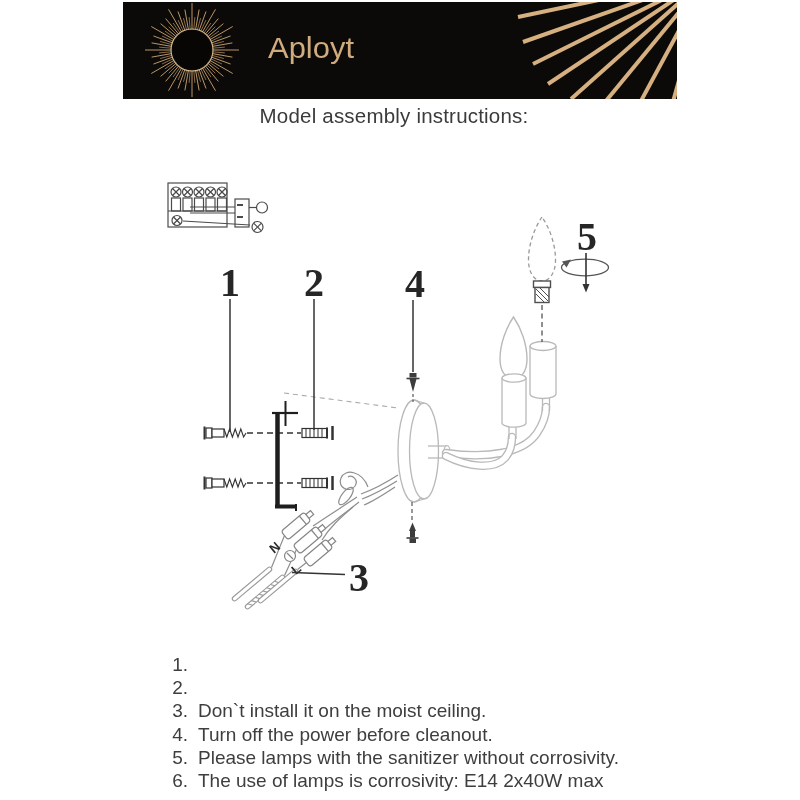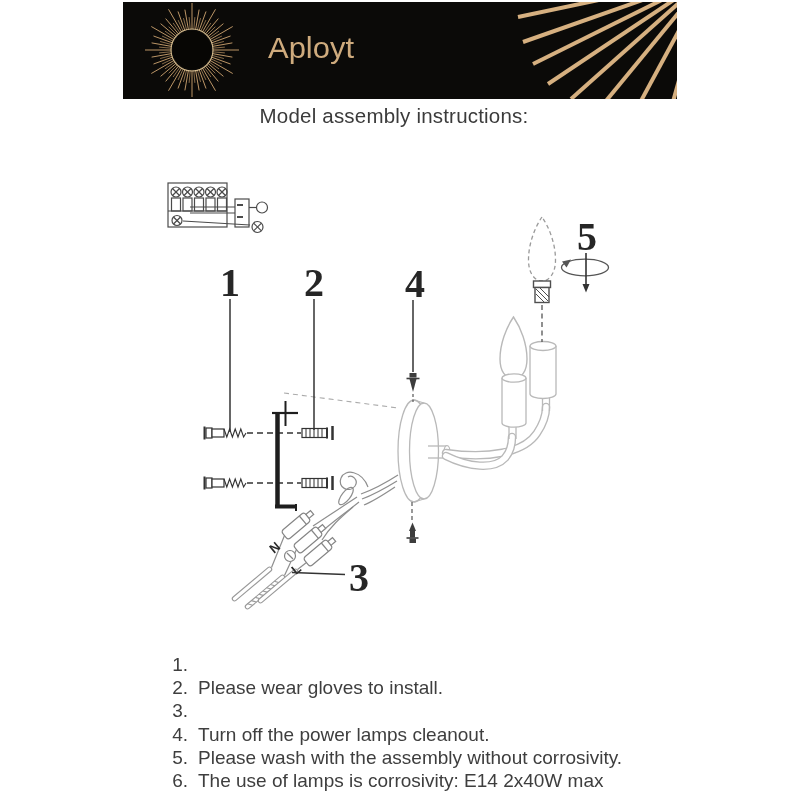--- a/index.html
+++ b/index.html
@@ -350,30 +350,30 @@
   <text class="part-num" x="359" y="426" text-anchor="middle">3</text>
 </svg>
 </div>
 
 <div id="instruction-list">
   <div class="inst-row">
     <span class="inst-num">1.</span>
   </div>
   <div class="inst-row">
     <span class="inst-num">2.</span>
-    <span>Please wear gloves to install.</span>
   </div>
   <div class="inst-row">
     <span class="inst-num">3.</span>
+    <span>Don`t install it on the moist ceiling.</span>
   </div>
   <div class="inst-row">
     <span class="inst-num">4.</span>
-    <span>Turn off the power lamps cleanout.</span>
+    <span>Turn off the power before cleanout.</span>
   </div>
   <div class="inst-row">
     <span class="inst-num">5.</span>
-    <span>Please wash with the assembly without corrosivity.</span>
+    <span>Please lamps with the sanitizer without corrosivity.</span>
   </div>
   <div class="inst-row">
     <span class="inst-num">6.</span>
     <span>The use of lamps is corrosivity: E14 2x40W max</span>
   </div>
 </div>
 
 </body></html>

